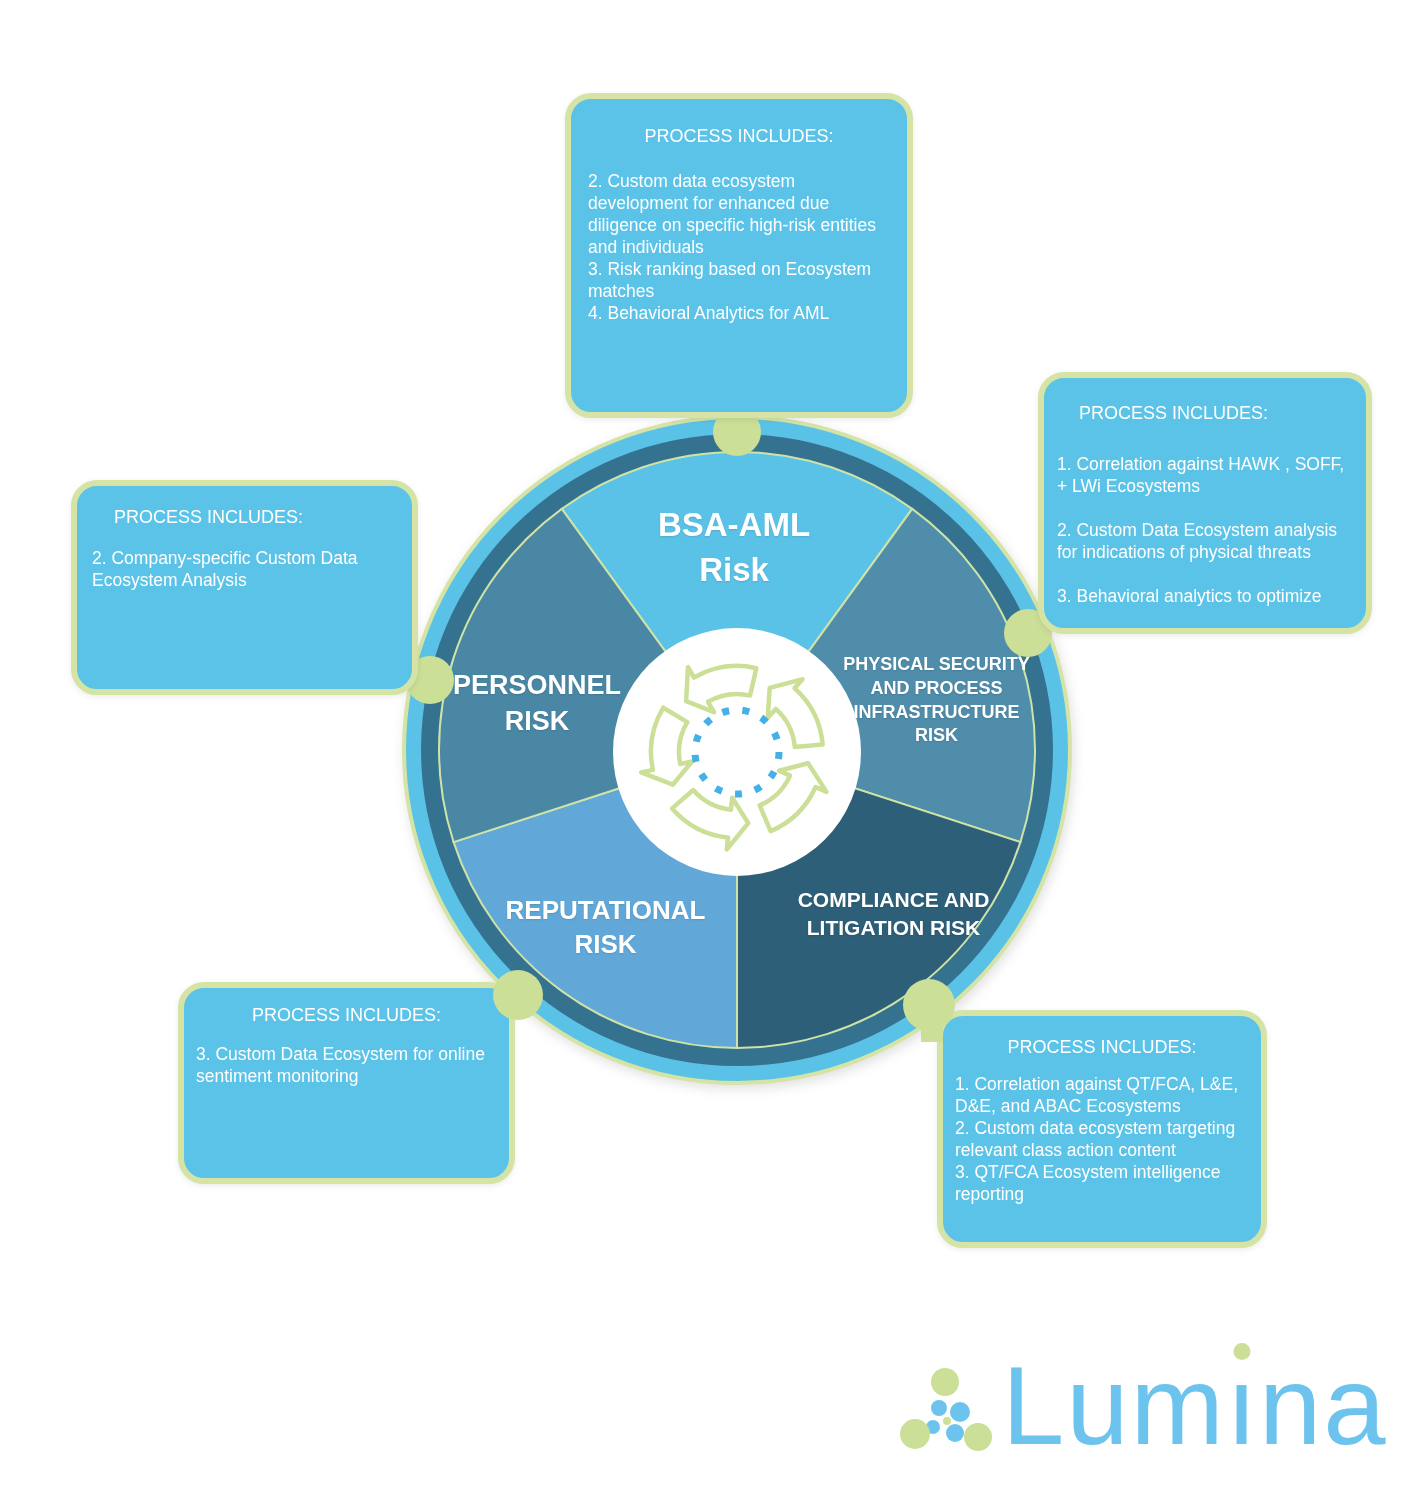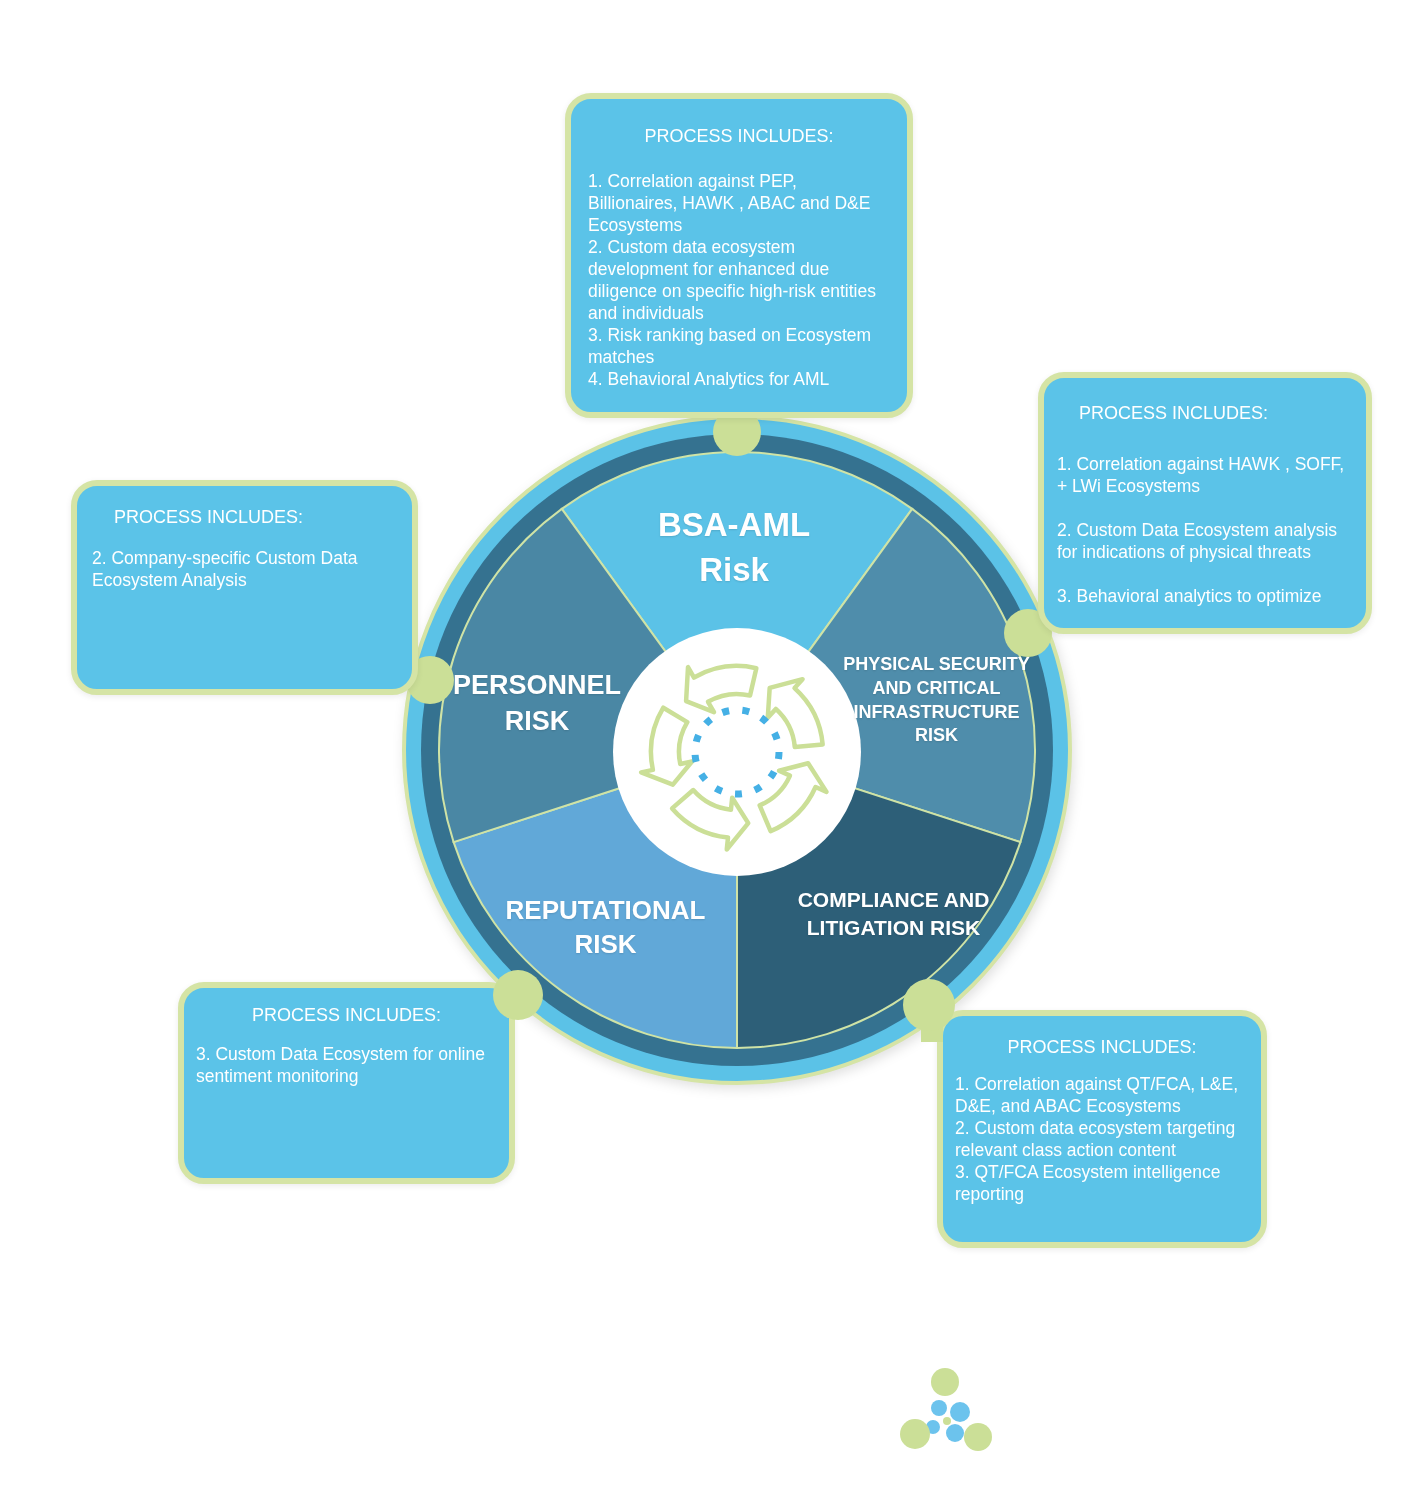--- a/index.html
+++ b/index.html
@@ -115,40 +115,39 @@
       <circle class="dotted-circle" cx="0" cy="0" r="42"></circle>
     </g>
   </svg>
 
   <div class="seg-label bsa">
     <div>BSA-AML</div>
     <div>Risk</div>
   </div>
   <div class="seg-label physical">
     <div>PHYSICAL SECURITY</div>
-    <div>AND CRITICAL</div>
+    <div>AND PROCESS</div>
     <div>INFRASTRUCTURE</div>
     <div>RISK</div>
   </div>
   <div class="seg-label compliance">
     <div>COMPLIANCE AND</div>
     <div>LITIGATION RISK</div>
   </div>
   <div class="seg-label reputational">
     <div>REPUTATIONAL</div>
     <div>RISK</div>
   </div>
   <div class="seg-label personnel">
     <div>PERSONNEL</div>
     <div>RISK</div>
   </div>
 
   <div class="callout top-box">
     <p class="heading">PROCESS INCLUDES:</p>
-    <p>1. Correlation against PEP, Billionaires, HAWK , ABAC and D&amp;E Ecosystems</p>
     <p>2. Custom data ecosystem development for enhanced due diligence on specific high-risk entities and individuals</p>
     <p>3. Risk ranking based on Ecosystem matches</p>
     <p>4. Behavioral Analytics for AML</p>
   </div>
 
   <div class="callout right-box spaced">
     <p class="heading">PROCESS INCLUDES:</p>
     <p>1. Correlation against HAWK , SOFF, + LWi Ecosystems</p>
     <p>2. Custom Data Ecosystem analysis for indications of physical threats</p>
     <p>3. Behavioral analytics to optimize</p>
@@ -182,15 +181,18 @@
     <svg width="105" height="100" viewBox="0 0 105 100">
       <circle class="dot-green" cx="50" cy="22" r="14"></circle>
       <circle class="dot-blue" cx="44" cy="48" r="8"></circle>
       <circle class="dot-blue" cx="65" cy="52" r="10"></circle>
       <circle class="dot-green" cx="52" cy="61" r="4"></circle>
       <circle class="dot-blue" cx="38" cy="67" r="7"></circle>
       <circle class="dot-green" cx="20" cy="74" r="15"></circle>
       <circle class="dot-blue" cx="60" cy="73" r="9"></circle>
       <circle class="dot-green" cx="83" cy="77" r="14"></circle>
     </svg>
+    <div class="wordmark">
+      <span>Lum</span><span class="iwrap"><span class="idot"></span><span>ı</span></span><span>na</span>
+    </div>
   </div>
 
 </div>
 
 </body></html>

